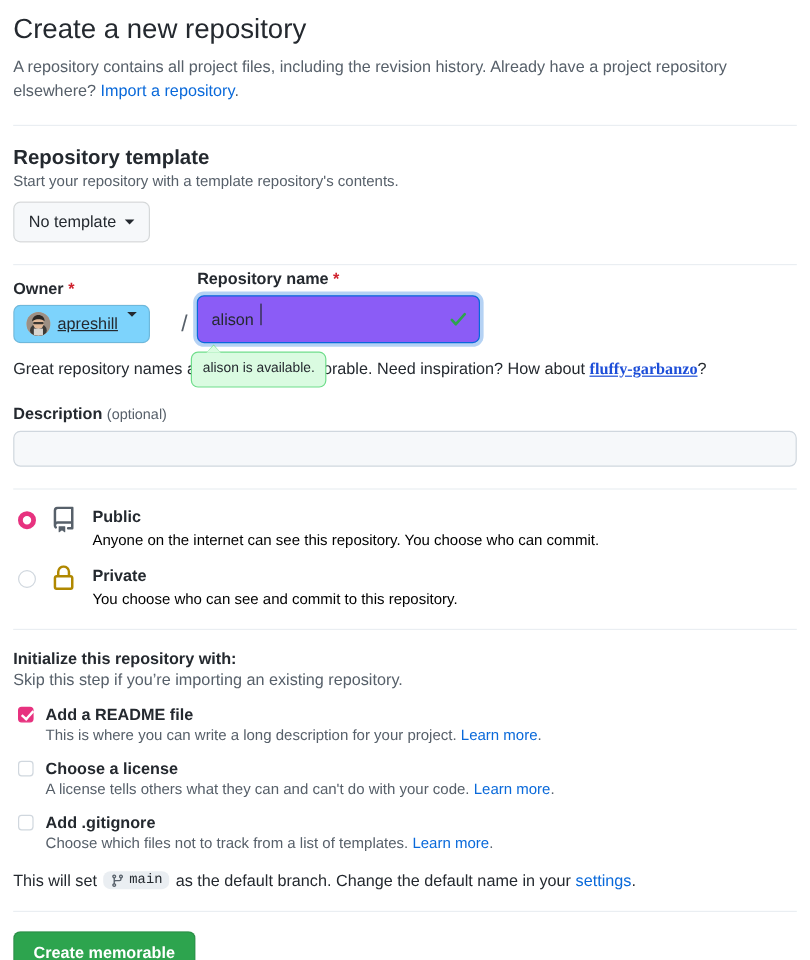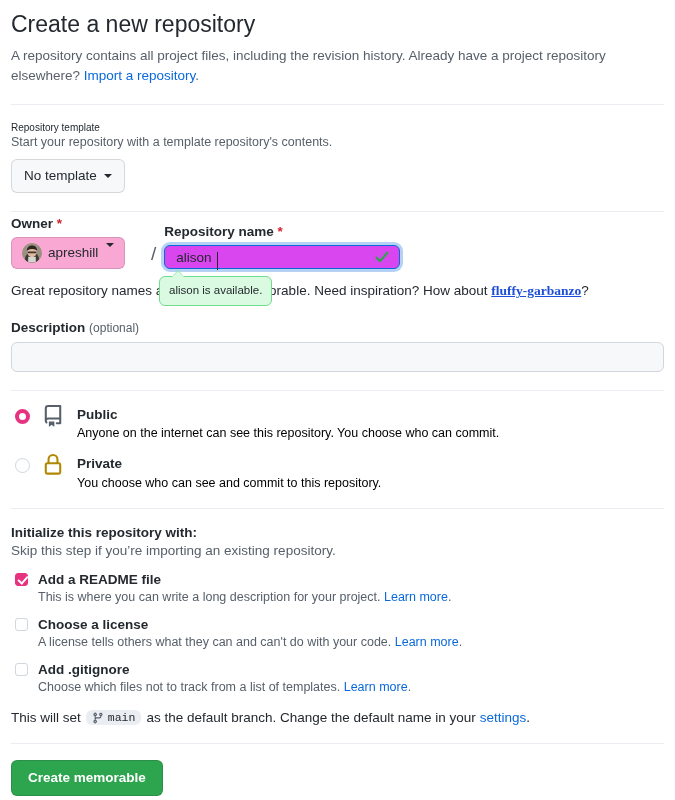--- a/index.html
+++ b/index.html
@@ -33,22 +33,22 @@
 
   .rule {
     height: 1px;
     background: #eaeef2;
     border: 0;
     margin: 18px 0 0 0;
   }
 
   
   .sec-title {
-    font-size: 10px;
-    font-weight: normal;
+    font-size: 17px;
+    font-weight: bold;
     color: #24292f;
     margin: 17px 0 2px 0;
   }
   .sec-desc {
     font-size: 12.5px;
     color: #57606a;
     margin: 0 0 10px 0;
   }
 
   
@@ -92,42 +92,43 @@
     color: #57606a;
     margin: 0 8px 4px 8px;
     font-weight: 300;
   }
   .name-col { flex: 1; max-width: 236px; }
 
   .owner-btn {
     display: inline-flex;
     align-items: flex-start;
     gap: 6px;
-    background: #f9a8d4;
+    background: #7dd3fc;
     border: 1px solid rgba(27,31,36,0.15);
     border-radius: 6px;
     padding: 5px 10px;
     font-size: 13.5px;
     color: #24292f;
     cursor: pointer;
     line-height: 20px;
+    text-decoration: underline;
   }
   .avatar {
     width: 20px; height: 20px; border-radius: 50%;
     overflow: hidden; flex: none; display:block;
     background: #bda48c;
   }
 
   .name-input-wrap {
     position: relative;
     border: 1px solid #0969da;
     border-radius: 6px;
     box-shadow: 0 0 0 3px rgba(9,105,218,0.3);
-    background: #d946ef;
-    height: 24px;
+    background: #8b5cf6;
+    height: 40px;
     display: flex;
     align-items: center;
   }
   .name-input {
     border: 0; outline: 0; background: transparent;
     font-family: "Liberation Sans", sans-serif;
     font-size: 13.5px;
     color: #24292f;
     padding: 0 28px 0 11px;
     width: 100%;

